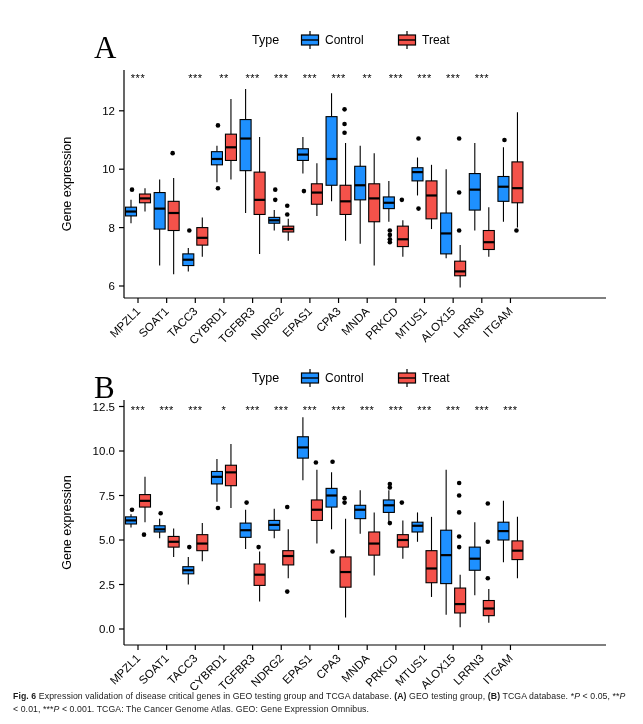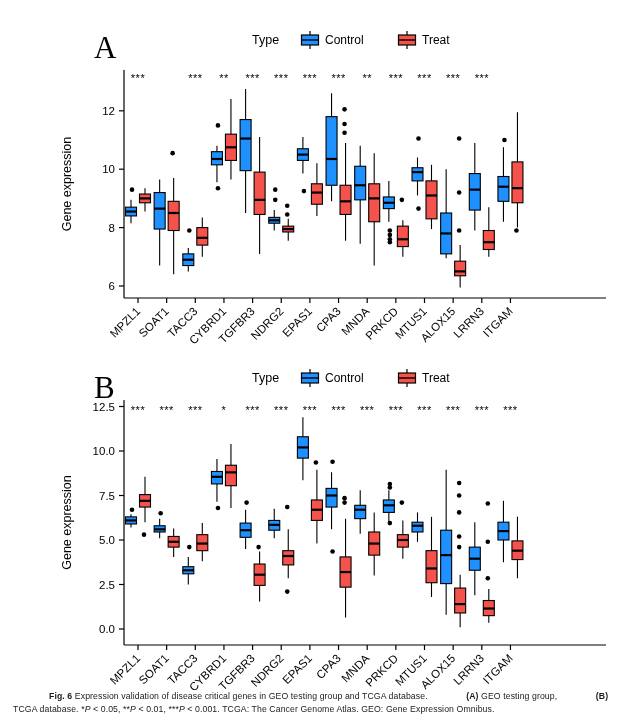--- a/index.html
+++ b/index.html
@@ -1,21 +1,21 @@
 <!DOCTYPE html>
 <html><head>
 <meta charset="utf-8">
 <style>
   html,body{margin:0;padding:0;background:#ffffff;}
   body{width:643px;height:724px;position:relative;font-family:"Liberation Sans",sans-serif;}
   .figure{position:absolute;left:0;top:0;width:643px;height:724px;background:#fff;}
   #chart-svg{position:absolute;left:0;top:0;}
   .caption{position:absolute;left:13px;top:690px;width:620px;margin:0;
            font-size:8.7px;line-height:1.5;color:#1a1a1a;letter-spacing:0.1px;}
-  .caption b{font-weight:bold;margin-left:36px;}
+  .caption b{font-weight:bold;}
   .caption i{font-style:italic;}
   text{fill:#000;}
 </style>
 </head>
 <body>
 
 <div class="figure">
   <svg id="chart-svg" width="643" height="690">
       <g>
         <text x="94" y="58" font-size="31" font-family="&quot;Liberation Serif&quot;,serif">A</text>

